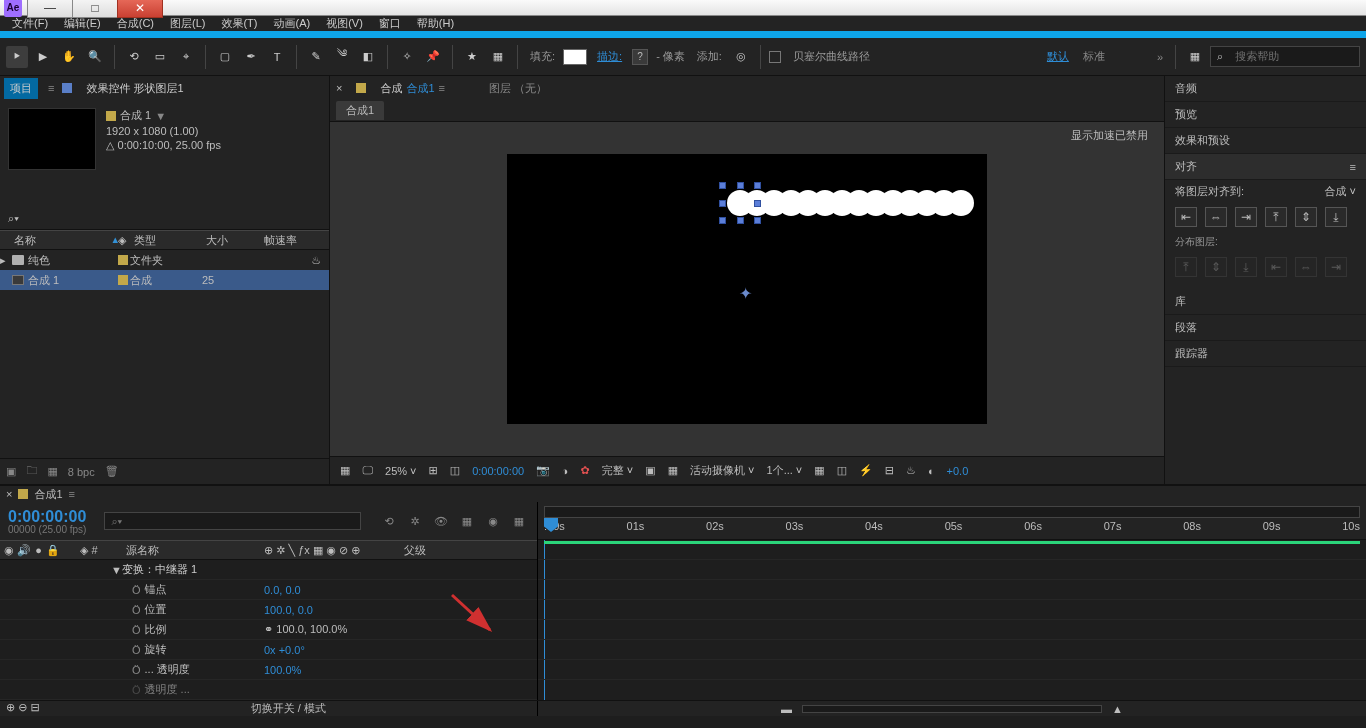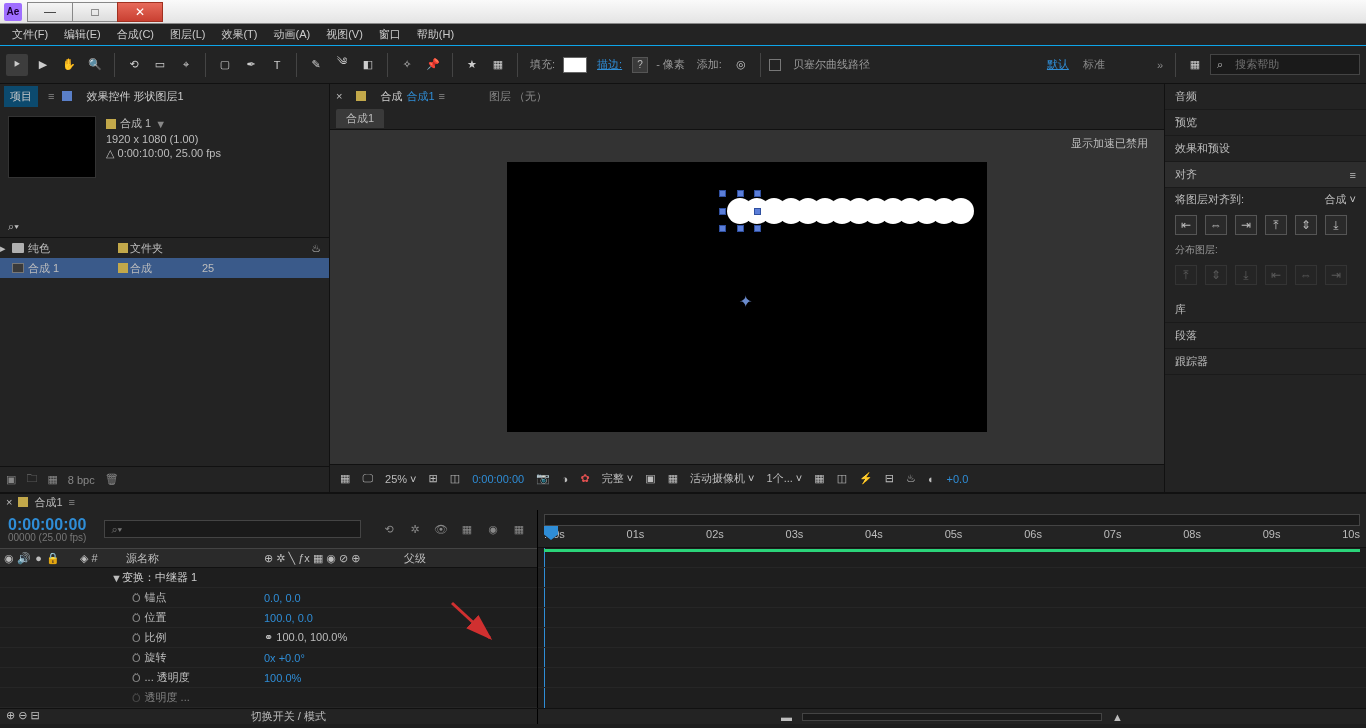--- a/index.html
+++ b/index.html
@@ -1,40 +1,40 @@
 <!DOCTYPE html>
 <html><head>
 <meta charset="utf-8">
 <style>
 *{box-sizing:border-box;margin:0;padding:0;font-family:"Microsoft YaHei",Arial,sans-serif;font-size:11px;color:#bdbdbd;user-select:none}
 body{background:#1e1e1e;width:1366px;height:728px;overflow:hidden}
-.titlebar{height:24px;background:linear-gradient(#fafafa,#e4e4e4);display:flex;align-items:center;padding:0 4px;border-bottom:1px solid #888}
+.titlebar{height:16px;background:linear-gradient(#fafafa,#e4e4e4);display:flex;align-items:center;padding:0 4px;border-bottom:1px solid #888}
 .titlebar .ae-logo{width:18px;height:18px;background:#9f6eff;border-radius:2px;display:flex;align-items:center;justify-content:center;color:#1a0033;font-weight:bold;font-size:10px;margin-right:6px}
 .titlebar .title{color:#222;flex:1}
 .winbtns{display:flex;gap:0}
 .winbtn{width:46px;height:20px;border:1px solid #888;background:linear-gradient(#f5f5f5,#ddd);display:flex;align-items:center;justify-content:center;color:#333;font-size:12px;margin-left:-1px}
 .winbtn.close{background:linear-gradient(#e76a5a,#c94032);color:#fff;border-color:#a03020}
-.menubar{height:22px;background:#232323;display:flex;align-items:center;padding:0 4px;border-bottom:1px solid #0ea5e9}
+.menubar{height:22px;background:#232323;display:flex;align-items:center;padding:0 4px;border-bottom:7px solid #0ea5e9}
 .menubar span{padding:0 8px;color:#ccc}
 .toolbar{height:38px;background:#232323;display:flex;align-items:center;padding:0 6px;gap:4px;border-bottom:1px solid #111}
 .toolbtn{width:22px;height:22px;display:flex;align-items:center;justify-content:center;color:#ccc;border-radius:2px}
 .toolbtn.active{background:#3d3d3d}
 .tooldiv{width:1px;height:24px;background:#444;margin:0 4px}
 .toolbar .label{color:#999;padding:0 4px}
 .toolbar .swatch{width:24px;height:16px;background:#fff;border:1px solid #666}
 .toolbar .qbox{width:16px;height:16px;background:#3a3a3a;border:1px solid #555;display:flex;align-items:center;justify-content:center;font-size:10px}
 .toolbar .link{color:#2f8dd6;text-decoration:underline;margin:0 6px}
 .toolbar .push{margin-left:auto}
 .searchwrap{display:flex;align-items:center;background:#1a1a1a;border:1px solid #444;padding:2px 6px;width:150px}
 .checkbox{width:12px;height:12px;border:1px solid #777;margin-right:4px}
 .main{display:flex;height:408px}
 .leftpane{width:330px;background:#232323;display:flex;flex-direction:column;border-right:1px solid #111}
 .panel-tabs{height:24px;display:flex;align-items:center;background:#232323;padding:0 4px;gap:8px}
 .panel-tabs .tab{padding:3px 6px;color:#ccc}
-.panel-tabs .tab.active{background:#0c4a6e}
+.panel-tabs .tab.active{background:#0369a1}
 .panel-tabs .menuind{color:#888;margin-left:2px}
 .proj-info{display:flex;padding:8px;gap:10px}
 .proj-thumb{width:88px;height:62px;background:#000;border:1px solid #333}
 .proj-meta{display:flex;flex-direction:column;gap:2px;font-size:10px;color:#aaa}
 .proj-meta .name{display:flex;align-items:center;gap:4px}
 .colorchip{width:10px;height:10px;background:#c2a84a}
 .searchrow{padding:4px 8px;display:flex;align-items:center;border-bottom:1px solid #111}
 .searchrow .sicon{margin-right:4px}
 .headers{display:flex;background:#2a2a2a;height:20px;align-items:center;border-top:1px solid #444;border-bottom:1px solid #111;font-size:10px}
 .headers .h0{width:8px}
@@ -209,20 +209,28 @@
           </div>
         <div>1920 x 1080 (1.00)</div>
         <div>△ 0:00:10:00, 25.00 fps</div>
       </div>
     </div>
     <div style="height:30px"></div>
     <div class="searchrow">
       <span class="sicon">⌕▾</span>
       <input type="text" style="flex: 1 1 0%; background: transparent; border: none; outline: none; color: rgb(204, 204, 204);">
     </div>
+    <div class="headers">
+      <div class="h0"></div>
+      <div class="h1"><span>名称</span> <span style="float:right;color:#3391d6">▴</span></div>
+      <div class="h2">◈</div>
+      <div class="h3">类型</div>
+      <div class="h4">大小</div>
+      <div class="h5">帧速率</div>
+    </div>
     <div class="projrows">
       <div class="prow">
         <div class="p0">▸</div>
         <div class="p1">
             <div class="foldericon"></div>
             <span>纯色</span>
           </div>
         <div class="p2">
             <div class="colorchip" style="background:#c2a84a"></div>
           </div>

